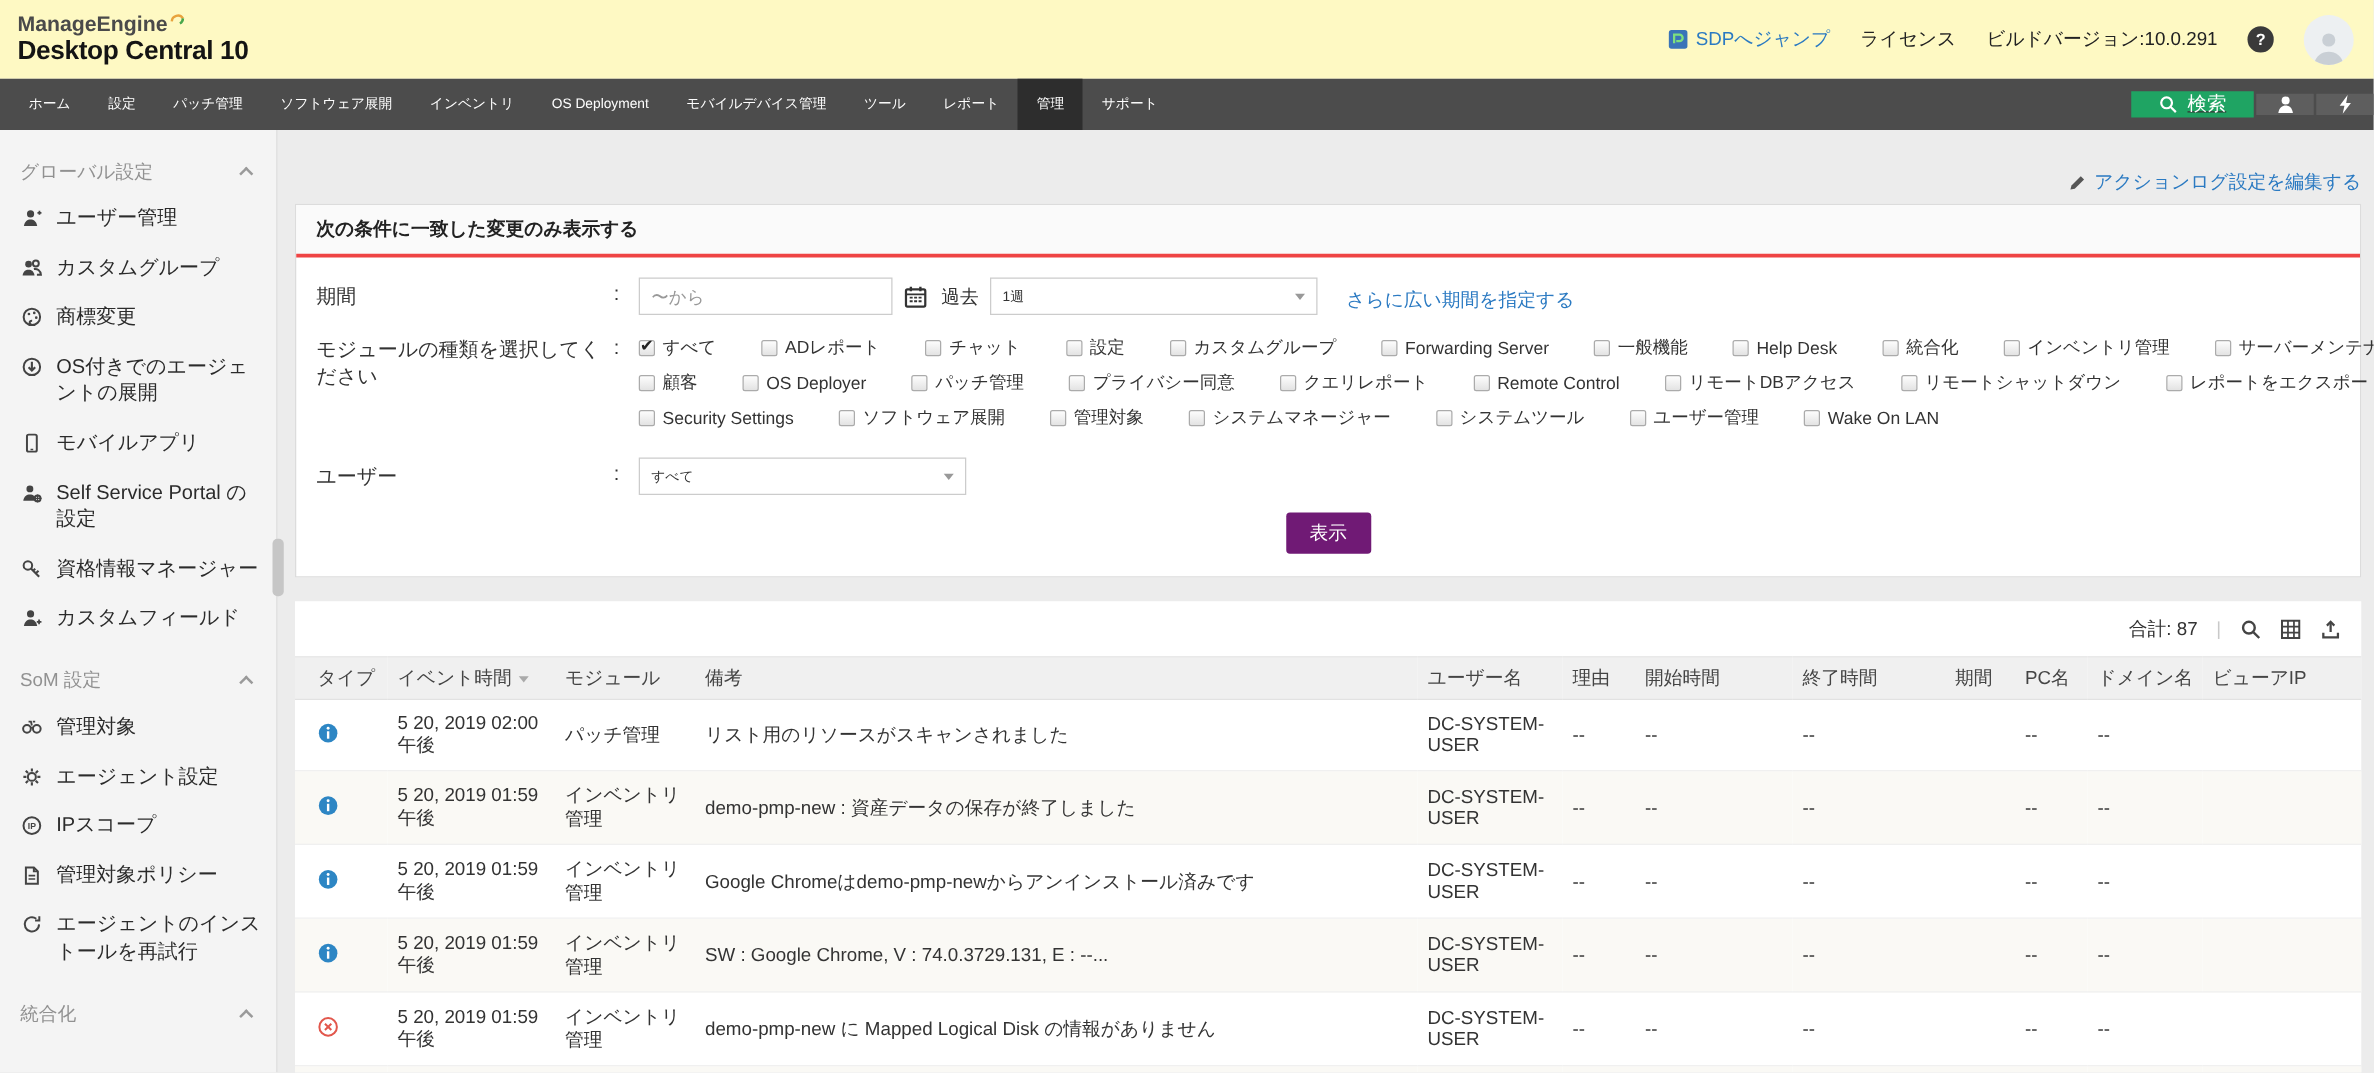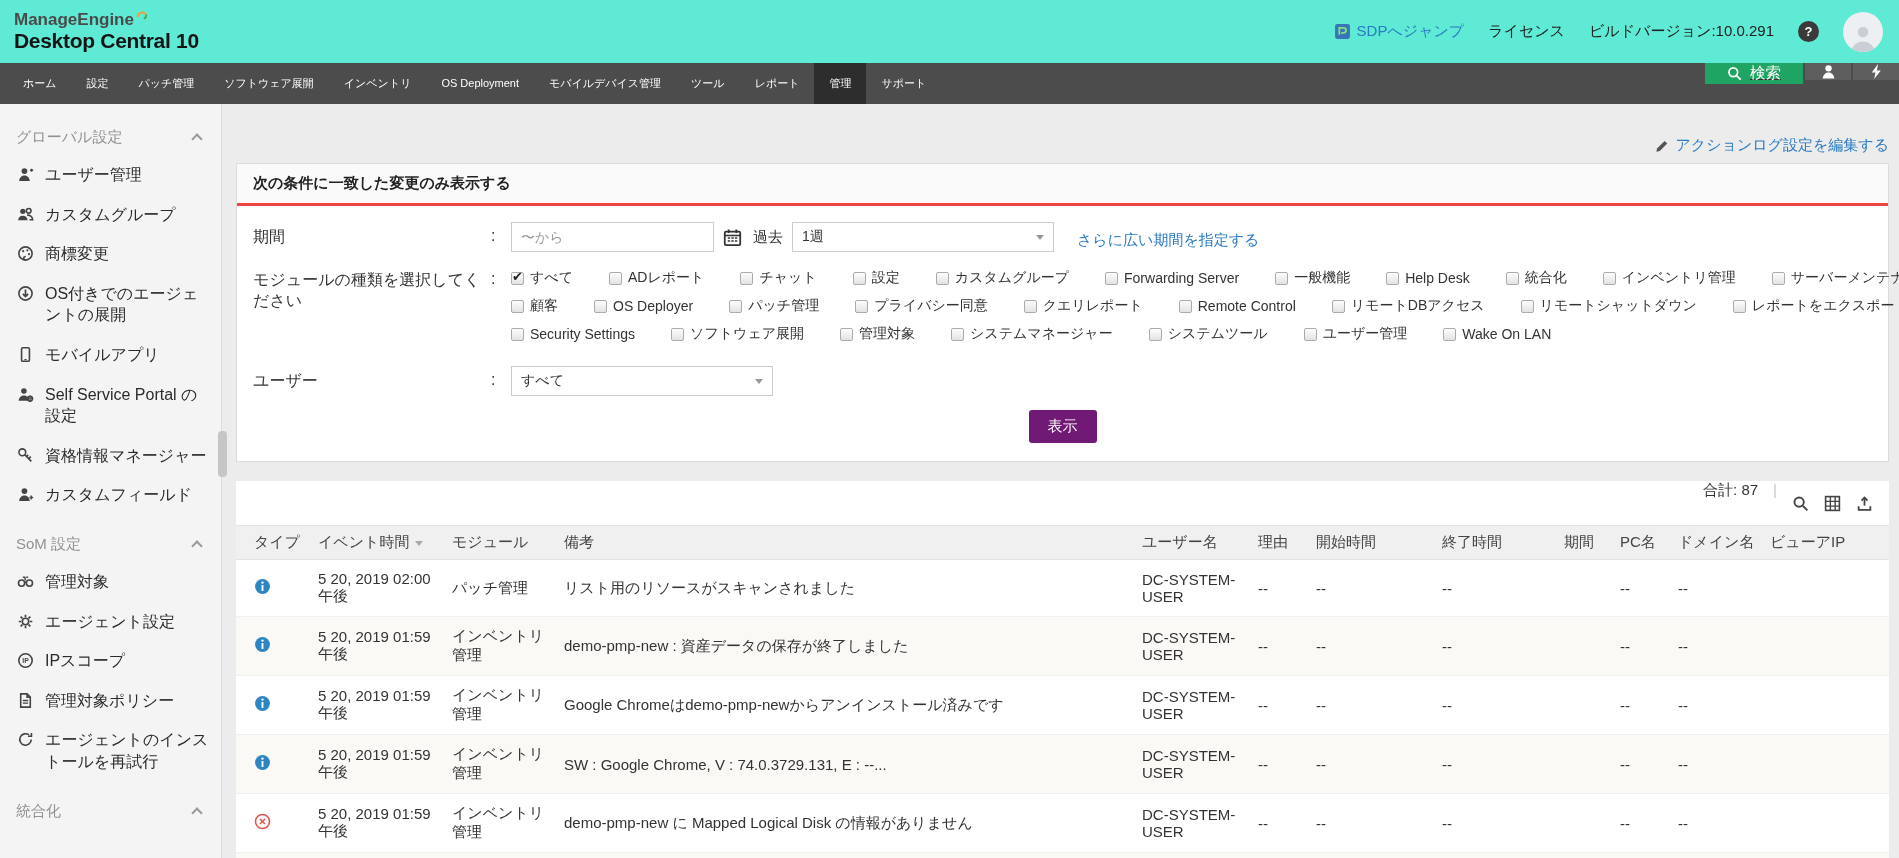--- a/index.html
+++ b/index.html
@@ -1,37 +1,37 @@
 <!DOCTYPE html>
 <html><head>
 <meta charset="utf-8">
 <style>
   * { box-sizing: border-box; margin: 0; padding: 0; }
   html,body { width:1899px; height:858px; overflow:hidden; }
   body { font-family:"Liberation Sans","DejaVu Sans",sans-serif; background:#ececec; color:#333; }
 
   
-  .topbar { height:63px; background:#5eead4; display:flex; align-items:center; justify-content:space-between; padding:0 16px 0 14px; }
+  .topbar { height:63px; background:#fef9c3; display:flex; align-items:center; justify-content:space-between; padding:0 16px 0 14px; }
   .brand { line-height:1.1; }
   .brand-me { font-size:17px; font-weight:bold; color:#4a4a4a; display:flex; align-items:flex-start; gap:1px; }
   .brand-me svg { width:13px; height:13px; margin-top:-2px; }
   .brand-dc { font-size:21px; font-weight:bold; color:#141414; letter-spacing:-0.3px; }
   .topbar-right { display:flex; align-items:center; gap:24px; }
   .sdp-link { display:flex; align-items:center; gap:6px; color:#2b7ac2; font-size:15px; cursor:pointer; }
   .sdp-link svg { width:17px; height:17px; }
   .top-text { font-size:15px; color:#222; cursor:pointer; }
   .help-circle { width:21px; height:21px; border-radius:50%; background:#3a3a3a; color:#fff; font-size:13px; font-weight:bold; display:flex; align-items:center; justify-content:center; cursor:pointer; }
   .avatar { width:40px; height:40px; border-radius:50%; background:#edf0f2; overflow:hidden; display:flex; align-items:flex-end; justify-content:center; cursor:pointer; }
   .avatar svg { width:30px; height:30px; }
 
   
   .nav { height:41px; background:#4c4c4c; display:flex; align-items:stretch; padding-left:8px; }
   .nav-item { color:#fff; font-size:11px; line-height:41px; padding:0 15px; cursor:pointer; white-space:nowrap; }
   .nav-item.active { background:#2d2d2d; }
-  .nav-right { margin-left:auto; display:flex; align-items:flex-start;text-decoration:underline; }
+  .nav-right { margin-left:auto; display:flex; align-items:center;text-decoration:underline; }
   .search-btn { background:#1fa463; color:#fff; display:flex; align-items:center; gap:8px; padding:0 22px; font-size:15.5px; cursor:pointer; }
   .search-btn svg { width:15px; height:15px; }
   .nav-ic { width:46px; background:#5e5e5e; margin-left:2px; display:flex; align-items:center; justify-content:center; cursor:pointer; }
   .nav-ic svg { width:17px; height:17px; }
 
   
   .page-body { display:flex; height:754px; position:relative; }
 
   
   .sidebar { width:222px; background:#f4f4f4; border-right:1px solid #dcdcdc; overflow:hidden; flex:none; padding-top:4px; }
@@ -51,38 +51,38 @@
   .fp-body { padding:16px 16px 12px; }
   .frow { display:flex; align-items:flex-start; margin-bottom:13px; }
   .flabel { width:238px; font-size:16px; color:#333; padding-top:5px; flex:none; }
   .fcolon { width:20px; color:#333; padding-top:5px; flex:none; }
   .fctl { display:flex; align-items:center; gap:9px; }
   .period-input { width:203px; height:30px; border:1px solid #ccc; padding:0 9px; font-size:14px; color:#333; outline:none; }
   .period-input::placeholder { color:#999; }
   .icon-btn { background:none; border:none; cursor:pointer; display:flex; align-items:center; }
   .icon-btn svg { width:19px; height:19px; }
   .past-label { font-size:15px; color:#333; margin-left:2px; }
-  .fselect { width:262px; height:30px; border:1px solid #ccc; background:#fff; display:flex; align-items:center; justify-content:space-between; padding:0 9px; font-size:14px; color:#333; cursor:pointer; }
+  .fselect { width:262px; height:30px; border:1px solid #ccc; background:#fff; display:flex; align-items:center; justify-content:space-between; padding:0 9px; font-size:11px; color:#333; cursor:pointer; }
   .caret-down { width:0; height:0; border-left:4px solid transparent; border-right:4px solid transparent; border-top:5px solid #999; }
   .wider-link { color:#2b7ac2; font-size:15px; margin-left:14px; padding-top:6px; cursor:pointer; }
 
   .cb-rows { padding-top:4px; }
   .cb-row { display:flex; gap:36px; margin-bottom:10px; align-items:center; }
   .cb-item { display:flex; align-items:center; gap:6px; font-size:14px; color:#333; white-space:nowrap; cursor:pointer; }
   .cb { width:13px; height:13px; border:1px solid #ababab; border-radius:2px; background:linear-gradient(#fdfdfd,#e3e3e3); position:relative; flex:none; }
   .cb.checked::after { content:"✔"; position:absolute; top:-4px; left:0px; font-size:13px; color:#222; }
 
   .btn-row { display:flex; justify-content:center; padding:10px 0 6px; }
   .show-btn { background:#701a75; color:#fff; border:none; border-radius:3px; font-size:15px; padding:7px 19px; cursor:pointer; font-family:inherit; }
 
   .splitter { position:absolute; left:218px; top:327px; width:9px; height:46px; background:#c6c6c6; border-radius:4px; cursor:col-resize; }
 
   
   .table-panel { background:#fff; margin-top:19px; min-height:420px; }
-  .tp-toolbar { height:44px; display:flex; justify-content:flex-end; gap:15px; padding:0 16px; }
+  .tp-toolbar { height:44px; display:flex; align-items:center; justify-content:flex-end; gap:15px; padding:0 16px; }
   .tp-total { font-size:15px; color:#333; }
   .tp-sep { color:#c9c9c9; font-size:15px; }
   .tp-ic { background:none; border:none; cursor:pointer; display:flex; align-items:center; }
   .tp-ic svg { width:17px; height:17px; }
 
   table.log { width:100%; border-collapse:collapse; table-layout:fixed; font-size:15px; }
   table.log th { background:#f0f0f0; border-top:1px solid #e2e2e2; border-bottom:1px solid #e2e2e2; font-weight:normal; color:#444; text-align:left; padding:7px 8px; white-space:nowrap; cursor:pointer; }
   table.log th:first-child, table.log td:first-child { padding-left:18px; }
   table.log td { padding:10px 8px; border-bottom:1px solid #f0f0f0; vertical-align:middle; color:#333; overflow-wrap:break-word; }
   table.log tr.alt { background:#faf9f5; }

